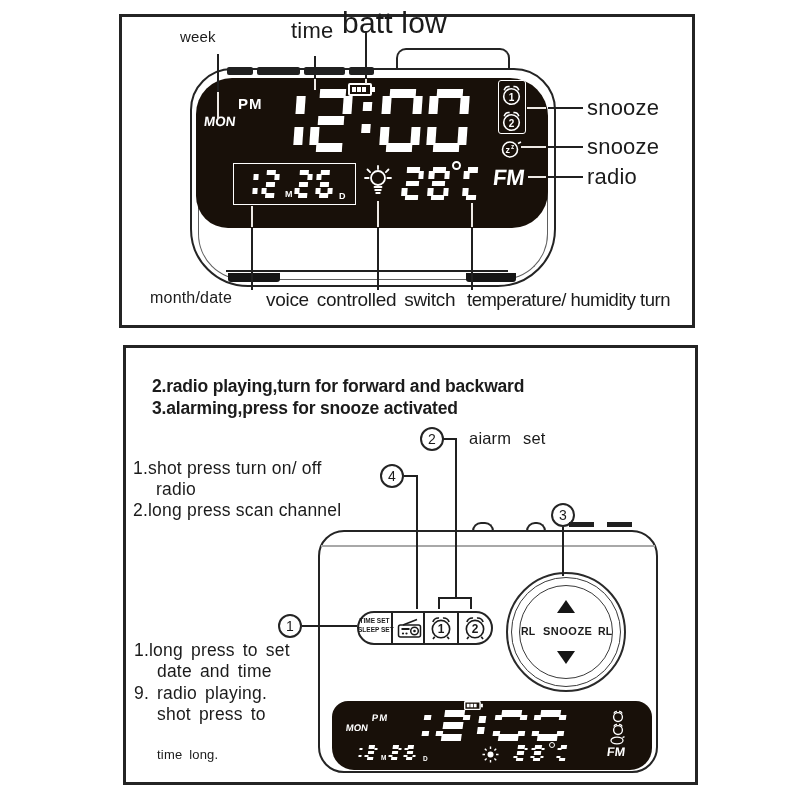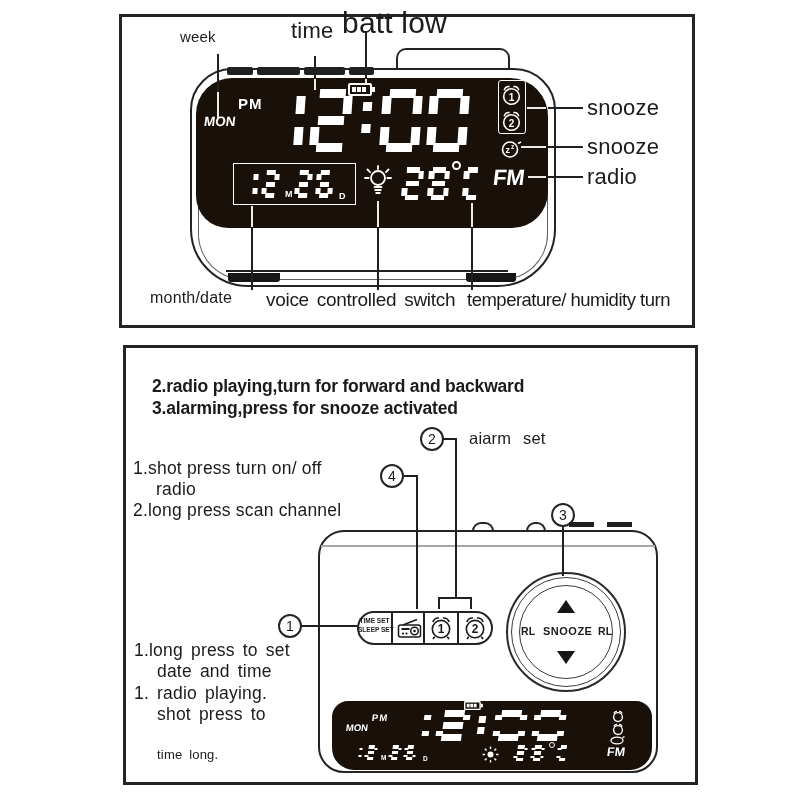--- a/index.html
+++ b/index.html
@@ -142,21 +142,21 @@
   <div class="lbl" style="left:133px;top:458px;font-size:17.5px">1.shot press turn on/ off</div>
   <div class="lbl" style="left:156px;top:479px;font-size:17.5px">radio</div>
   <div class="lbl" style="left:133px;top:500px;font-size:17.5px">2.long press scan channel</div>
 
   <div class="cnum" style="left:380px;top:464px">4</div>
   <div class="cnum" style="left:551px;top:503px">3</div>
   <div class="cnum" style="left:278px;top:614px">1</div>
 
   <div class="lbl" style="left:134px;top:640px;font-size:17.5px;word-spacing:3px">1.long press to set</div>
   <div class="lbl" style="left:157px;top:661px;font-size:17.5px;word-spacing:3px">date and time</div>
-  <div class="lbl" style="left:134px;top:683px;font-size:17.5px;word-spacing:3px">1. radio playing.</div>
+  <div class="lbl" style="left:134px;top:683px;font-size:17.5px;word-spacing:3px">9. radio playing.</div>
   <div class="lbl" style="left:157px;top:704px;font-size:17.5px;word-spacing:3px">shot press to</div>
   <div class="lbl" style="left:157px;top:747px;font-size:13px;word-spacing:3px">time long.</div>
 
   <div class="bump" style="left:472px;top:522px;width:22px;height:9px"></div>
   <div class="bump" style="left:526px;top:522px;width:20px;height:9px"></div>
   <div class="ln" style="left:569px;top:522px;width:25px;height:5px"></div>
   <div class="ln" style="left:607px;top:522px;width:25px;height:5px"></div>
   <div class="dev" style="left:318px;top:530px;width:340px;height:243px;border-radius:26px"></div>
   <div style="position:absolute;left:321px;top:545px;width:334px;height:2px;background:#a8a8a8"></div>
 

